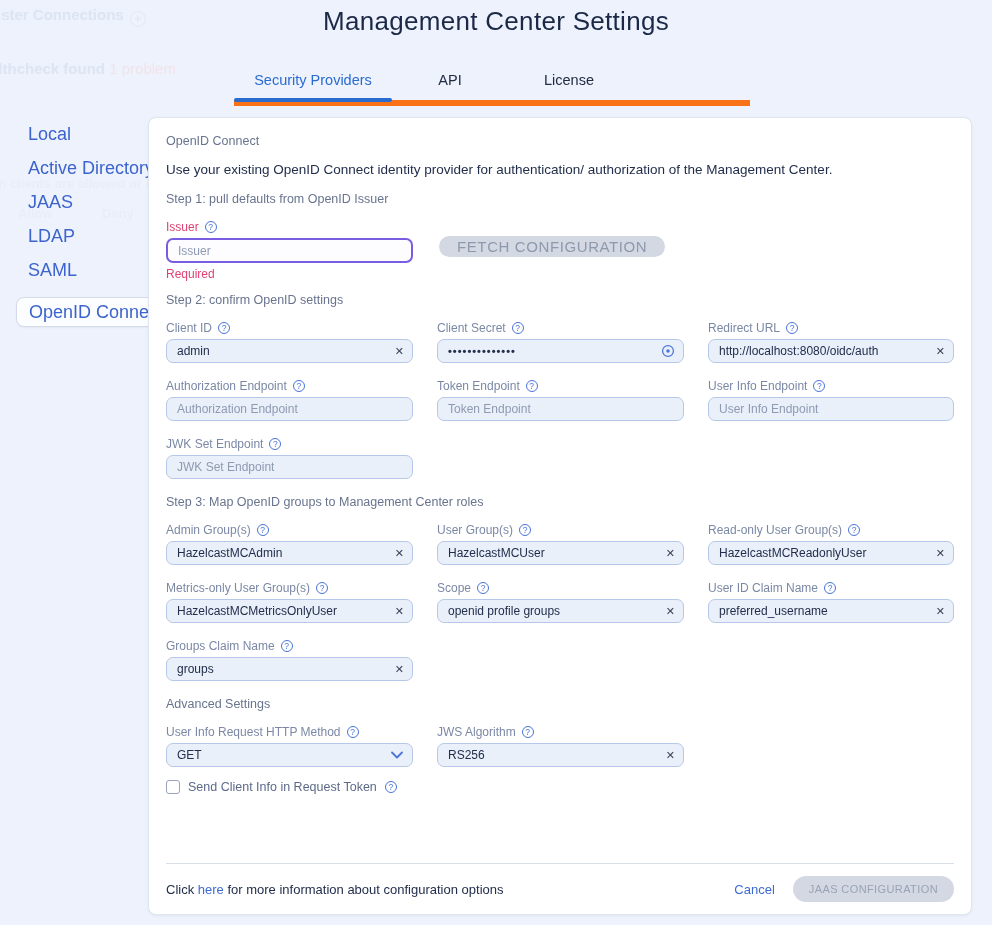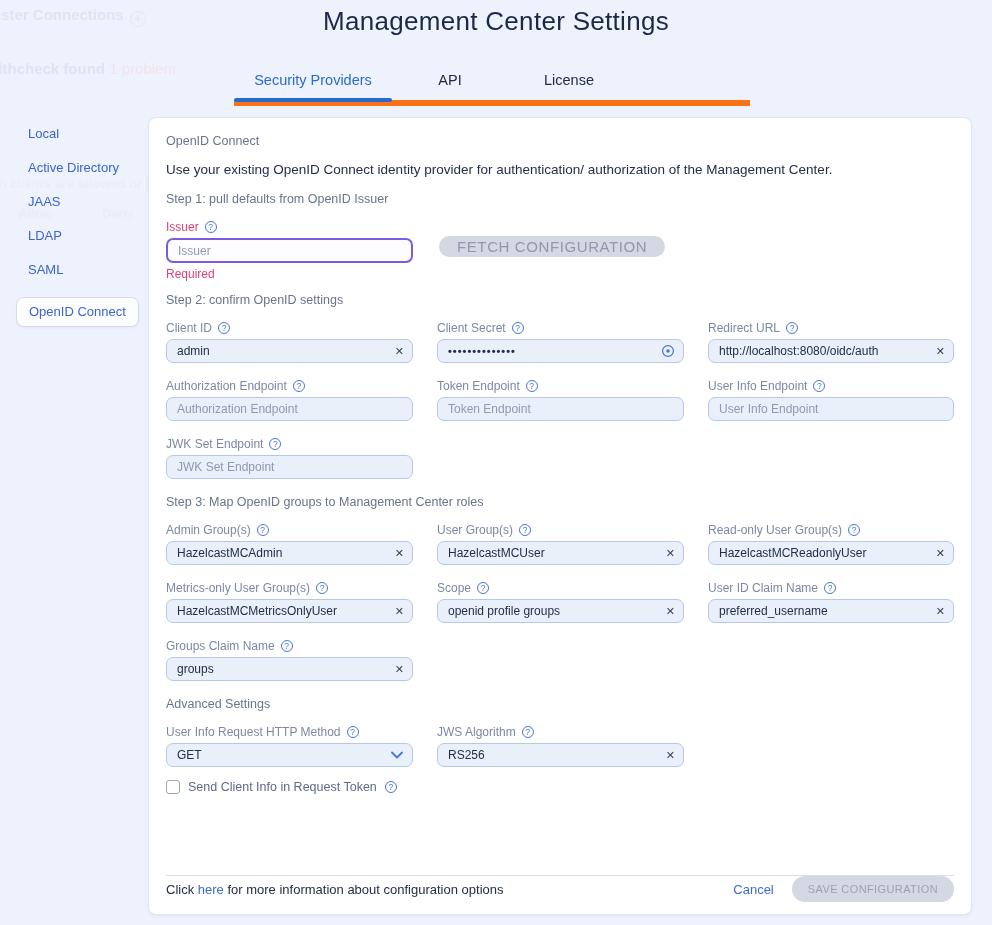--- a/index.html
+++ b/index.html
@@ -40,21 +40,21 @@
   .tab:nth-child(3){width:122px;} .tab:nth-child(4){width:120px;}
   .tab.active { color:#2a6bd2; }
   .tab.active::after {
     content:""; position:absolute; left:0; right:0; bottom:-2px; height:4px;
     background:#2a6bd2; border-radius:2px;
   }
 
   
   .sidebar { position:absolute; left:28px; top:127px; width:120px; }
   .side-item {
-    font-size:13px; color:#3c64cc; margin-bottom:20px; height:14px; line-height:14px; cursor:pointer;
+    font-size:18px; color:#3c64cc; margin-bottom:20px; height:14px; line-height:14px; cursor:pointer;
     white-space:nowrap;
   }
   .side-item.selected {
     margin-left:-12px; height:auto; padding:7px 12px; border:1px solid #d5dce9;
     background:#fcfdfe; border-radius:8px; box-shadow:0 1px 2px rgba(30,50,90,.05);
     display:inline-block;
   }
 
   
   .panel {
@@ -124,21 +124,21 @@
   
   .checkbox-row { margin-top:13px; display:flex; align-items:center; gap:8px; cursor:pointer; }
   .checkbox {
     width:14px; height:14px; border:1.5px solid #9aa5bb; border-radius:3px; background:#fff; display:inline-block;
   }
   .checkbox-label { font-size:12.5px; color:#5c6a88; }
 
   
   .panel-footer {
     position:absolute; left:17px; right:17px; bottom:12px;
-    border-top:1px solid #d9dfe9; padding-top:0;
+    border-top:1px solid #d9dfe9; padding-top:12px;
     display:flex; align-items:center; justify-content:space-between;
   }
   .footer-info { font-size:13px; color:#222e4c; }
   .footer-info .link { color:#3d6bd4; cursor:pointer; }
   .footer-actions { display:flex; align-items:center; gap:18px; }
   .cancel-link { font-size:13px; color:#3d6bd4; cursor:pointer; }
   .save-btn {
     height:26px; padding:0 16px; border:none; border-radius:13px;
     background:#d3d8e2; color:#9aa3b6; font-family:"Liberation Sans", sans-serif;
     font-size:11px; letter-spacing:.4px; cursor:default;
@@ -404,17 +404,17 @@
   </div>
 
   <div class="panel-footer">
     <div class="footer-info">
       <span>Click</span>
       <span class="link">here</span>
       <span>for more information about configuration options</span>
     </div>
     <div class="footer-actions">
       <span class="cancel-link">Cancel</span>
-      <button class="save-btn">SAVE CONFIGURATION</button>
+      <button class="save-btn">JAAS CONFIGURATION</button>
     </div>
   </div>
 
 </div>
 
 </body></html>

